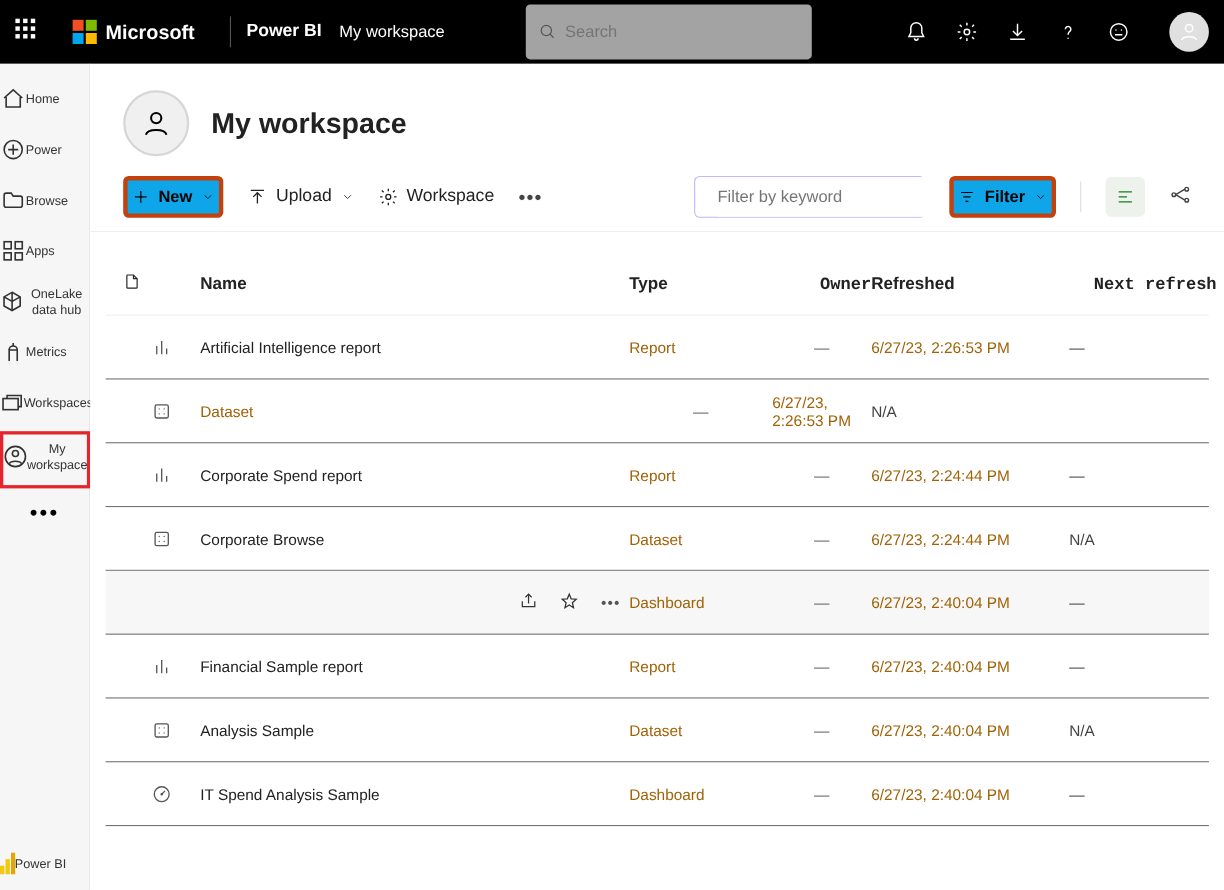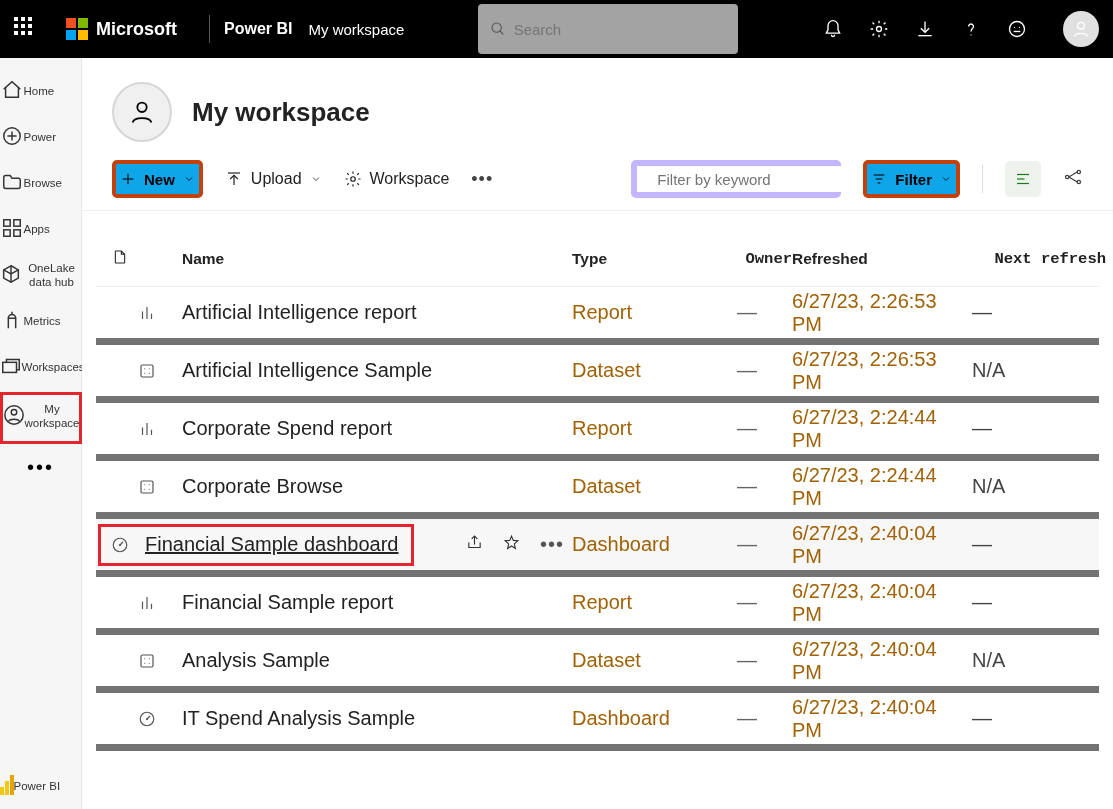--- a/index.html
+++ b/index.html
@@ -41,33 +41,33 @@
 .ws-head { display: flex; align-items: center; gap: 20px; padding: 24px 30px 18px; }
 .ws-avatar { width: 60px; height: 60px; border-radius: 50%; background: #f0f0f0; border: 2px solid #d6d6d6; display:flex; align-items:center; justify-content:center; }
 .ws-title { font-size: 26px; font-weight: 600; color: #222; }
 
 .toolbar { display: flex; align-items: center; padding: 0 30px 12px; gap: 22px; border-bottom: 1px solid #eee; }
 .btn { height: 38px; border: 4px solid #c2410c; border-radius: 5px; background: #0ea5e9; display: flex; align-items: center; padding: 0 4px; font-size: 15px; cursor: pointer; gap: 8px; }
 .btn.bold { font-weight: 600; }
 .tool-link { display: flex; align-items: center; gap: 8px; font-size: 16px; color: #222; cursor:pointer; }
 .tool-dots { font-size:18px; letter-spacing:1px; cursor:pointer; color:#444; }
 .tool-spacer { flex:1; }
-.filterbox { height: 38px; border: 6px solid #c4b5fd; border-radius: 5px; display: flex; padding: 0 12px; gap: 8px; width: 210px; }
+.filterbox { height: 38px; border: 1px solid #c4b5fd; border-radius: 5px; display: flex; padding: 0 12px; gap: 8px; width: 210px; }
 .filterbox input { border:none; outline:none; font-size:15px; flex:1; }
 .viewbtn { width: 36px; height: 36px; border-radius: 5px; background: #edf2ed; display:flex; align-items:center; justify-content:center; cursor:pointer; }
 .viewbtn svg { stroke:#1a7a1a; }
 .sepv { width:1px; height:28px; background:#ddd; }
 
 
 .table { padding: 0 14px; }
 .thead, .trow { display: grid; grid-template-columns: 70px 390px 130px 90px 180px 140px; align-items: center; padding: 0 16px; }
 .thead { height: 56px; border-bottom: 1px solid #eee; font-weight: 600; font-size: 15.5px; color: #222; margin-top: 20px; }
 .thead .th-owner, .thead .th-next { text-align: right; font-family: Liberation Mono, monospace; }
 .thead .th-next { padding-right: 6px; }
-.trow { height: 58px; border-bottom: 7px solid #737373; font-size: 20px; color: #333; }
+.trow { height: 58px; border-bottom: 1px solid #737373; font-size: 14px; color: #333; }
 .trow .rowname { color: #222; }
 .trow .rowtype, .trow .rowrefr { color: #a16207; }
 .trow .rowowner { text-align:center; color:#666; }
 .trow .rownext { text-align:left; color:#444; }
 .trow .ricon { display:flex; align-items:center; justify-content:center; }
 .trow .ricon svg { stroke:#555; }
 .trow.sel { background: #f7f7f7; }
 .trow.sel .rowname { text-decoration: underline; cursor:pointer; }
 .selbox { border: 3px solid #e3262d; display:flex; align-items:center; height:42px; padding: 0 12px 0 10px; gap:16px; margin-left:-14px; }
 .rowactions { display:flex; gap:20px; align-items:center; margin-left:auto; margin-right:8px; }
@@ -359,21 +359,20 @@
         <div class="trow">
           <div class="ricon">
             <svg width="18" height="18" viewBox="0 0 24 24">
               <rect x="4" y="4" width="16" height="16" rx="2"></rect>
               <circle cx="9" cy="9" r="0.8" fill="#555" stroke="none"></circle>
               <circle cx="15" cy="9" r="0.8" fill="#555" stroke="none"></circle>
               <circle cx="9" cy="15" r="0.8" fill="#555" stroke="none"></circle>
               <circle cx="15" cy="15" r="0.8" fill="#555" stroke="none"></circle>
             </svg>
           </div>
-          <div class="rowname">Artificial Intelligence Sample</div>
           <div class="rowtype">Dataset</div>
           <div class="rowowner">—</div>
           <div class="rowrefr">6/27/23, 2:26:53 PM</div>
           <div class="rownext">N/A</div>
         </div>
         <div class="trow">
           <div class="ricon">
             <svg width="18" height="18" viewBox="0 0 24 24">
               <line x1="6" y1="20" x2="6" y2="10"></line>
               <line x1="12" y1="20" x2="12" y2="4"></line>
@@ -397,30 +396,20 @@
             </svg>
           </div>
           <div class="rowname">Corporate Browse</div>
           <div class="rowtype">Dataset</div>
           <div class="rowowner">—</div>
           <div class="rowrefr">6/27/23, 2:24:44 PM</div>
           <div class="rownext">N/A</div>
         </div>
         <div class="trow sel">
           <div class="namecell">
-            <div class="selbox">
-              <div class="ricon">
-                <svg width="18" height="18" viewBox="0 0 24 24">
-                  <circle cx="12" cy="12" r="9"></circle>
-                  <path d="M12 12l4-4"></path>
-                  <circle cx="12" cy="12" r="1.5" fill="#555" stroke="none"></circle>
-                </svg>
-              </div>
-              <span class="rowname">Financial Sample dashboard</span>
-            </div>
             <div class="rowactions">
               <span><svg width="17" height="17" viewBox="0 0 24 24" stroke="#555">
                   <path d="M4 12v7h16v-7"></path>
                   <path d="M12 3v12"></path>
                   <path d="M8 7l4-4 4 4"></path>
                 </svg></span>
               <span><svg width="17" height="17" viewBox="0 0 24 24" stroke="#555">
                   <path d="M12 3l2.5 6 6.5.5-5 4.5 1.5 6.5L12 17l-5.5 3.5L8 14 3 9.5l6.5-.5z"></path>
                 </svg></span>
               <span style="color:#555;letter-spacing:1px;">•••</span>

